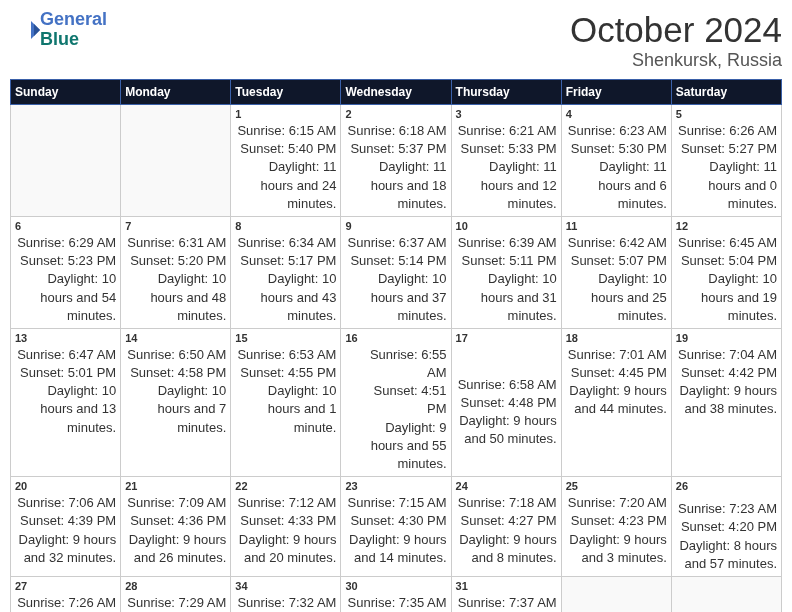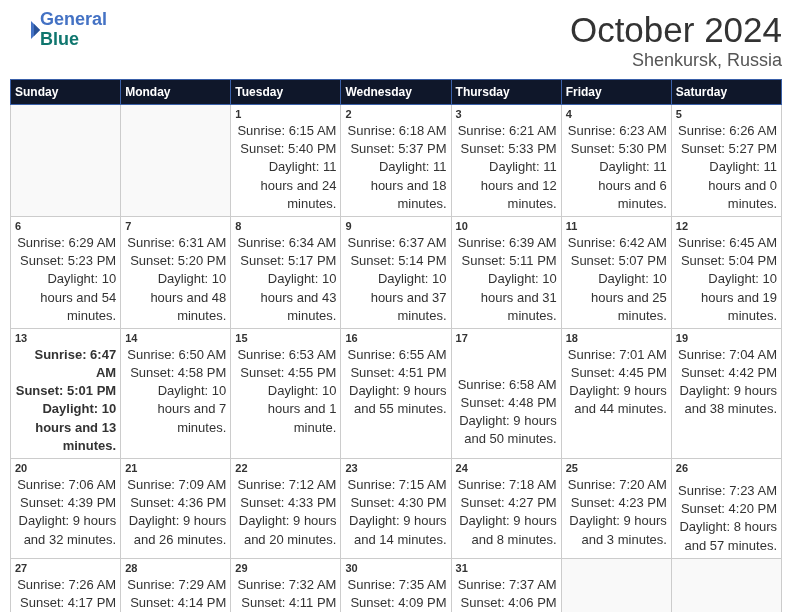--- a/index.html
+++ b/index.html
@@ -204,39 +204,39 @@
           <td>
             <span class="day-num">12</span>
             <div class="day-info" style="white-space: pre-line;">Sunrise: 6:45 AM
 Sunset: 5:04 PM
 Daylight: 10 hours and 19 minutes.</div>
           </td>
         </tr>
         <tr>
           <td>
             <span class="day-num">13</span>
-            <div class="day-info" style="white-space: pre-line; font-weight: bold;">Sunrise: 6:47 AM
+            <div class="day-info" style="white-space: pre-line;">Sunrise: 6:47 AM
 Sunset: 5:01 PM
 Daylight: 10 hours and 13 minutes.</div>
           </td>
           <td>
             <span class="day-num">14</span>
             <div class="day-info" style="white-space: pre-line;">Sunrise: 6:50 AM
 Sunset: 4:58 PM
 Daylight: 10 hours and 7 minutes.</div>
           </td>
           <td>
             <span class="day-num">15</span>
             <div class="day-info" style="white-space: pre-line;">Sunrise: 6:53 AM
 Sunset: 4:55 PM
 Daylight: 10 hours and 1 minute.</div>
           </td>
           <td>
             <span class="day-num">16</span>
-            <div class="day-info" style="white-space: pre-line;">Sunrise: 6:55 AM
+            <div class="day-info" style="white-space: pre-line; margin-left: 24px;">Sunrise: 6:55 AM
 Sunset: 4:51 PM
 Daylight: 9 hours and 55 minutes.</div>
           </td>
           <td>
             <span class="day-num">17</span>
             <div class="day-info" style="white-space: pre-line; margin-top: 32px;">Sunrise: 6:58 AM
 Sunset: 4:48 PM
 Daylight: 9 hours and 50 minutes.</div>
           </td>
           <td>
@@ -303,21 +303,21 @@
 Sunset: 4:17 PM
 Daylight: 8 hours and 51 minutes.</div>
           </td>
           <td>
             <span class="day-num">28</span>
             <div class="day-info" style="white-space: pre-line;">Sunrise: 7:29 AM
 Sunset: 4:14 PM
 Daylight: 8 hours and 45 minutes.</div>
           </td>
           <td>
-            <span class="day-num">29</span>
+            <span class="day-num">34</span>
             <div class="day-info" style="white-space: pre-line;">Sunrise: 7:32 AM
 Sunset: 4:11 PM
 Daylight: 8 hours and 39 minutes.</div>
           </td>
           <td>
             <span class="day-num">30</span>
             <div class="day-info" style="white-space: pre-line;">Sunrise: 7:35 AM
 Sunset: 4:09 PM
 Daylight: 8 hours and 33 minutes.</div>
           </td>

